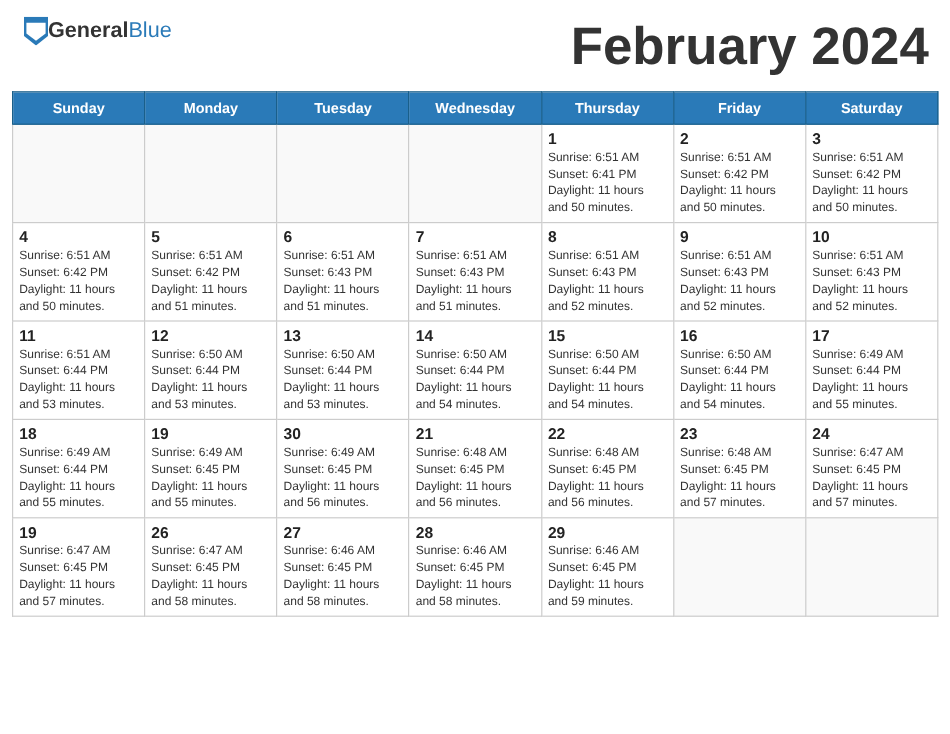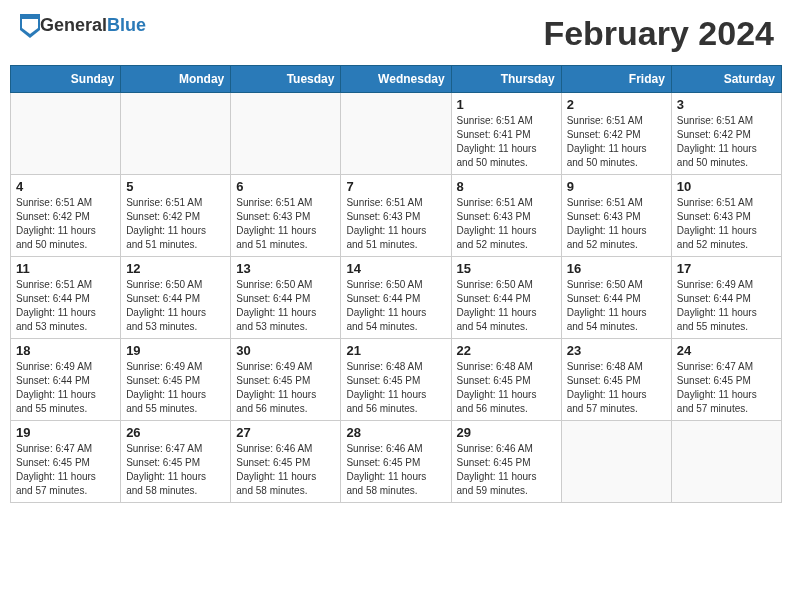--- a/index.html
+++ b/index.html
@@ -25,49 +25,49 @@
       display: flex;
       line-height: 1.1;
     }
     .logo-general {
       font-size: 18px;
       font-weight: bold;
       color: #333;
     }
     .logo-blue {
       font-size: 18px;
-      font-weight: bold;
+      font-weight: normal;
       color: #2a7ab8;
     }
     .logo-icon {
       width: 20px;
       height: 24px;
       margin-left: 2px;
     }
     .title-area {
       text-align: right;
     }
     .month-title {
-      font-size: 34px;
+      font-size: 44px;
       font-weight: bold;
       color: #333;
     }
     .location-title {
       font-size: 16px;
       color: #555;
     }
     .calendar-table {
       width: 100%;
       border-collapse: collapse;
       font-size: 11px;
     }
     .calendar-table th {
       background-color: #2a7ab8;
       color: #fff;
-      text-align: right;
+      text-align: center;
       padding: 6px 6px;
       font-size: 12px;
       font-weight: bold;
       border: 1px solid #1a5f8a;
     }
     .calendar-table td {
       border: 1px solid #ccc;
       vertical-align: top;
       padding: 4px 5px;
       width: calc(100%/7);

